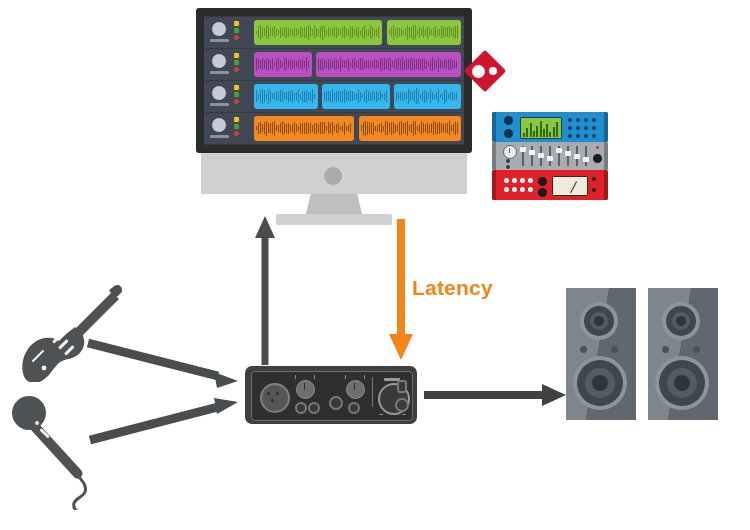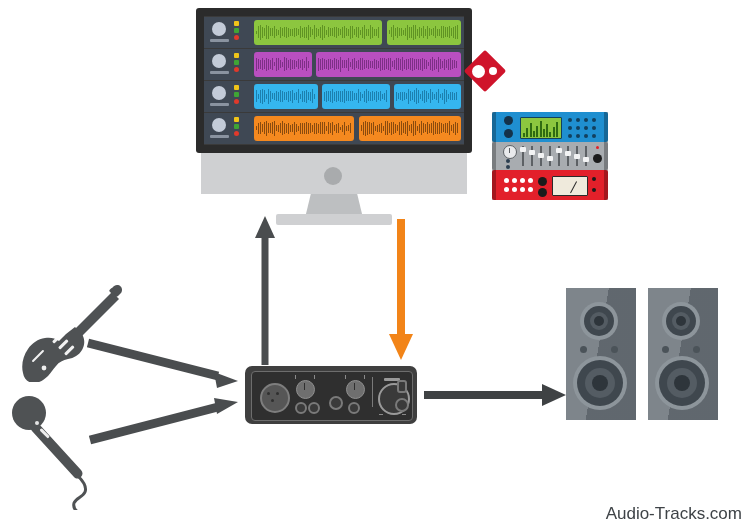--- a/index.html
+++ b/index.html
@@ -792,20 +792,21 @@
       <path d="M401,219 L401,338" stroke="#f28418" stroke-width="8" fill="none"></path>
       <path d="M401,360 L389,334 L413,334 Z" fill="#f28418"></path>
     </g>
 
     <g>
       <path d="M424,395 L546,395" stroke="#3f4244" stroke-width="8" fill="none"></path>
       <path d="M566,395 L542,384 L542,406 Z" fill="#3f4244"></path>
     </g>
   </svg>
 
+  <div id="latency-label" class="abs">Latency</div>
 
   <div id="interface" class="abs">
     <div class="ifc-body"></div>
     <div class="ifc-face">
       <div class="xlr" style="left:8px;top:11px;width:26px;height:26px">
         <div class="xlr-pin" style="left:5px;top:7px"></div>
         <div class="xlr-pin" style="left:14px;top:7px"></div>
         <div class="xlr-pin" style="left:9px;top:14px"></div>
       </div>
       <div class="ik" style="left:44px;top:8px;width:17px;height:17px">
@@ -881,15 +882,14 @@
   <svg id="mic" class="abs" viewBox="0 0 110 120">
     <g fill="#4f5254">
       <circle cx="23" cy="23" r="17"></circle>
       <path d="M33,34 L75,80 c2,2 2,5 0,7 c-2,2 -5,2 -7,0 L26,41 c-2,-2 -2,-5 0,-7 c2,-2 5,-2 7,0 z"></path>
       <path d="M72,86 c6,6 9,11 7,16 c-2,5 -9,6 -11,11 c-1,4 1,7 4,9" stroke="#4f5254" stroke-width="3" fill="none" stroke-linecap="round"></path>
     </g>
     <rect x="33" y="42" width="12" height="3" rx="1.5" fill="#ffffff" opacity="0.9" transform="rotate(45 39 43)"></rect>
     <circle cx="31" cy="33" r="2" fill="#ffffff" opacity="0.85"></circle>
   </svg>
 
-  <div id="watermark" class="abs">Audio-Tracks.com</div>
 
 </div>
 
 </body></html>

